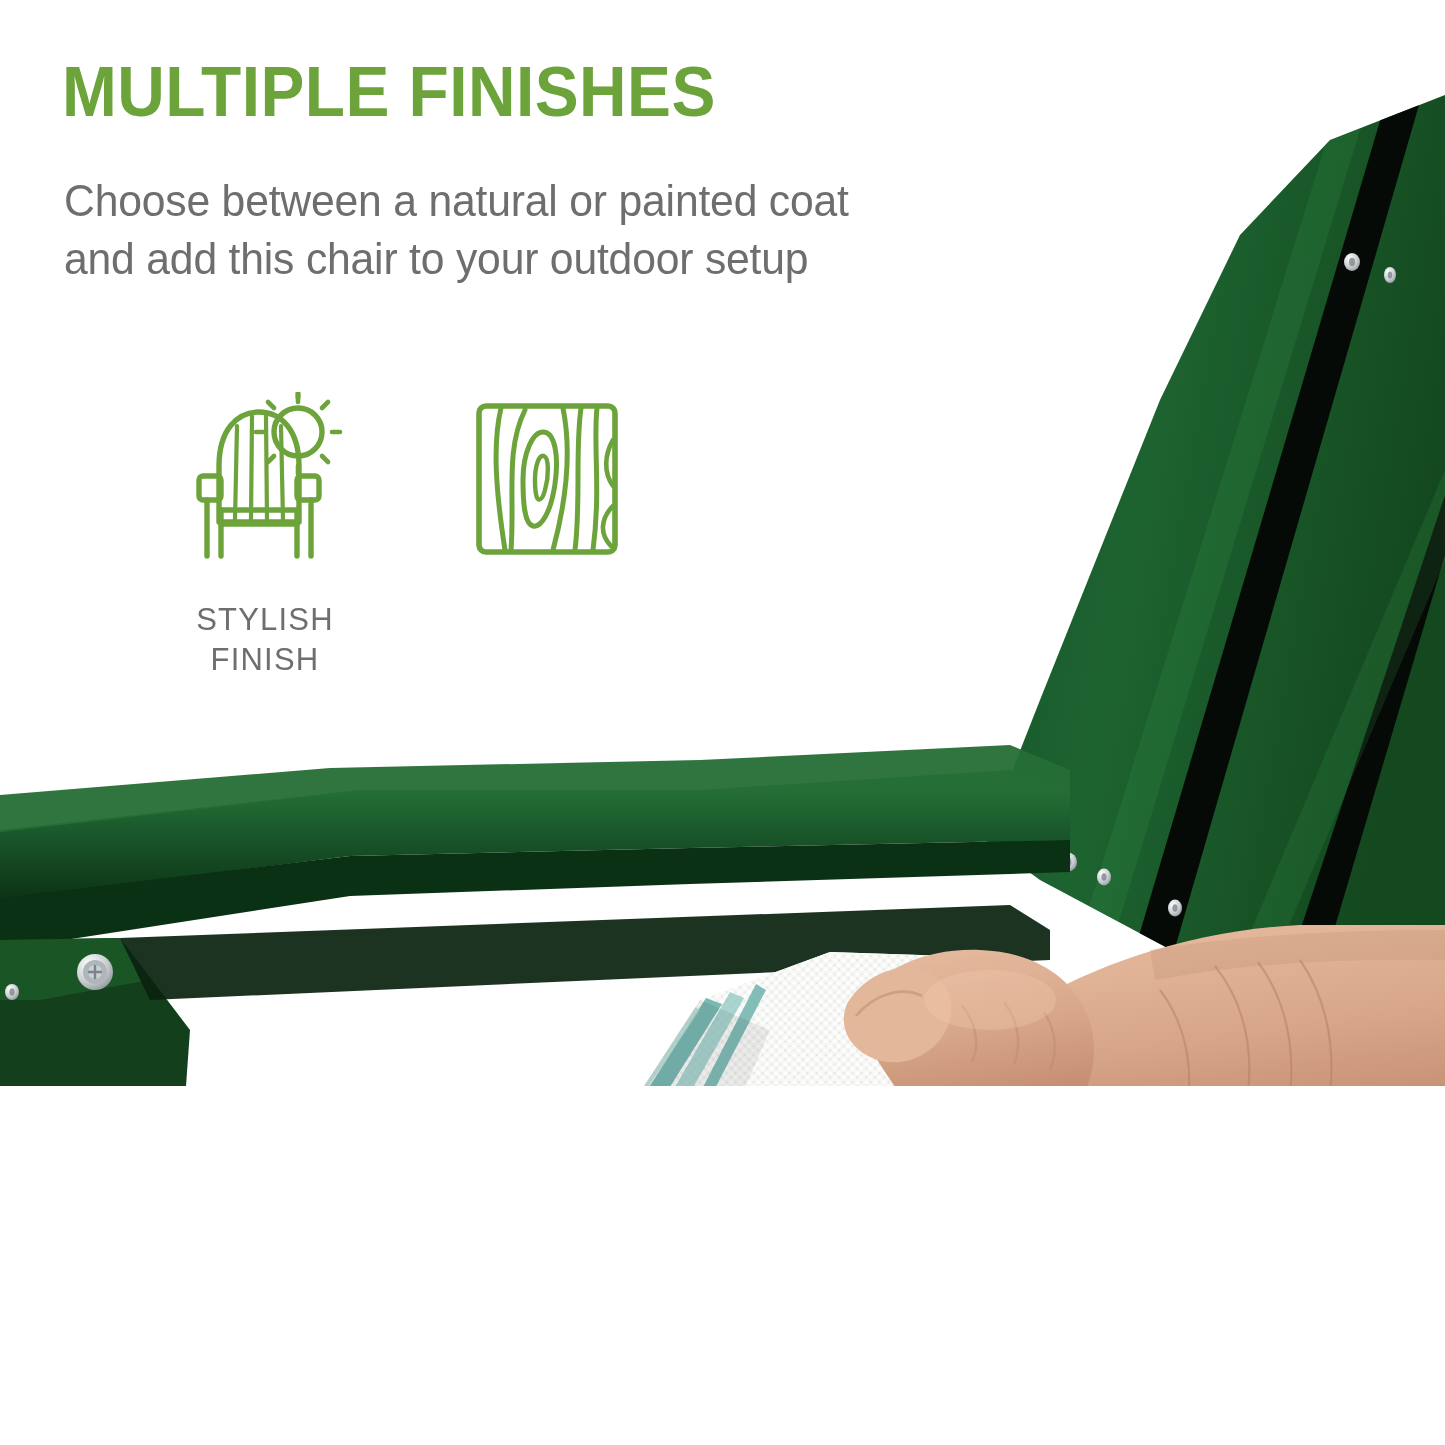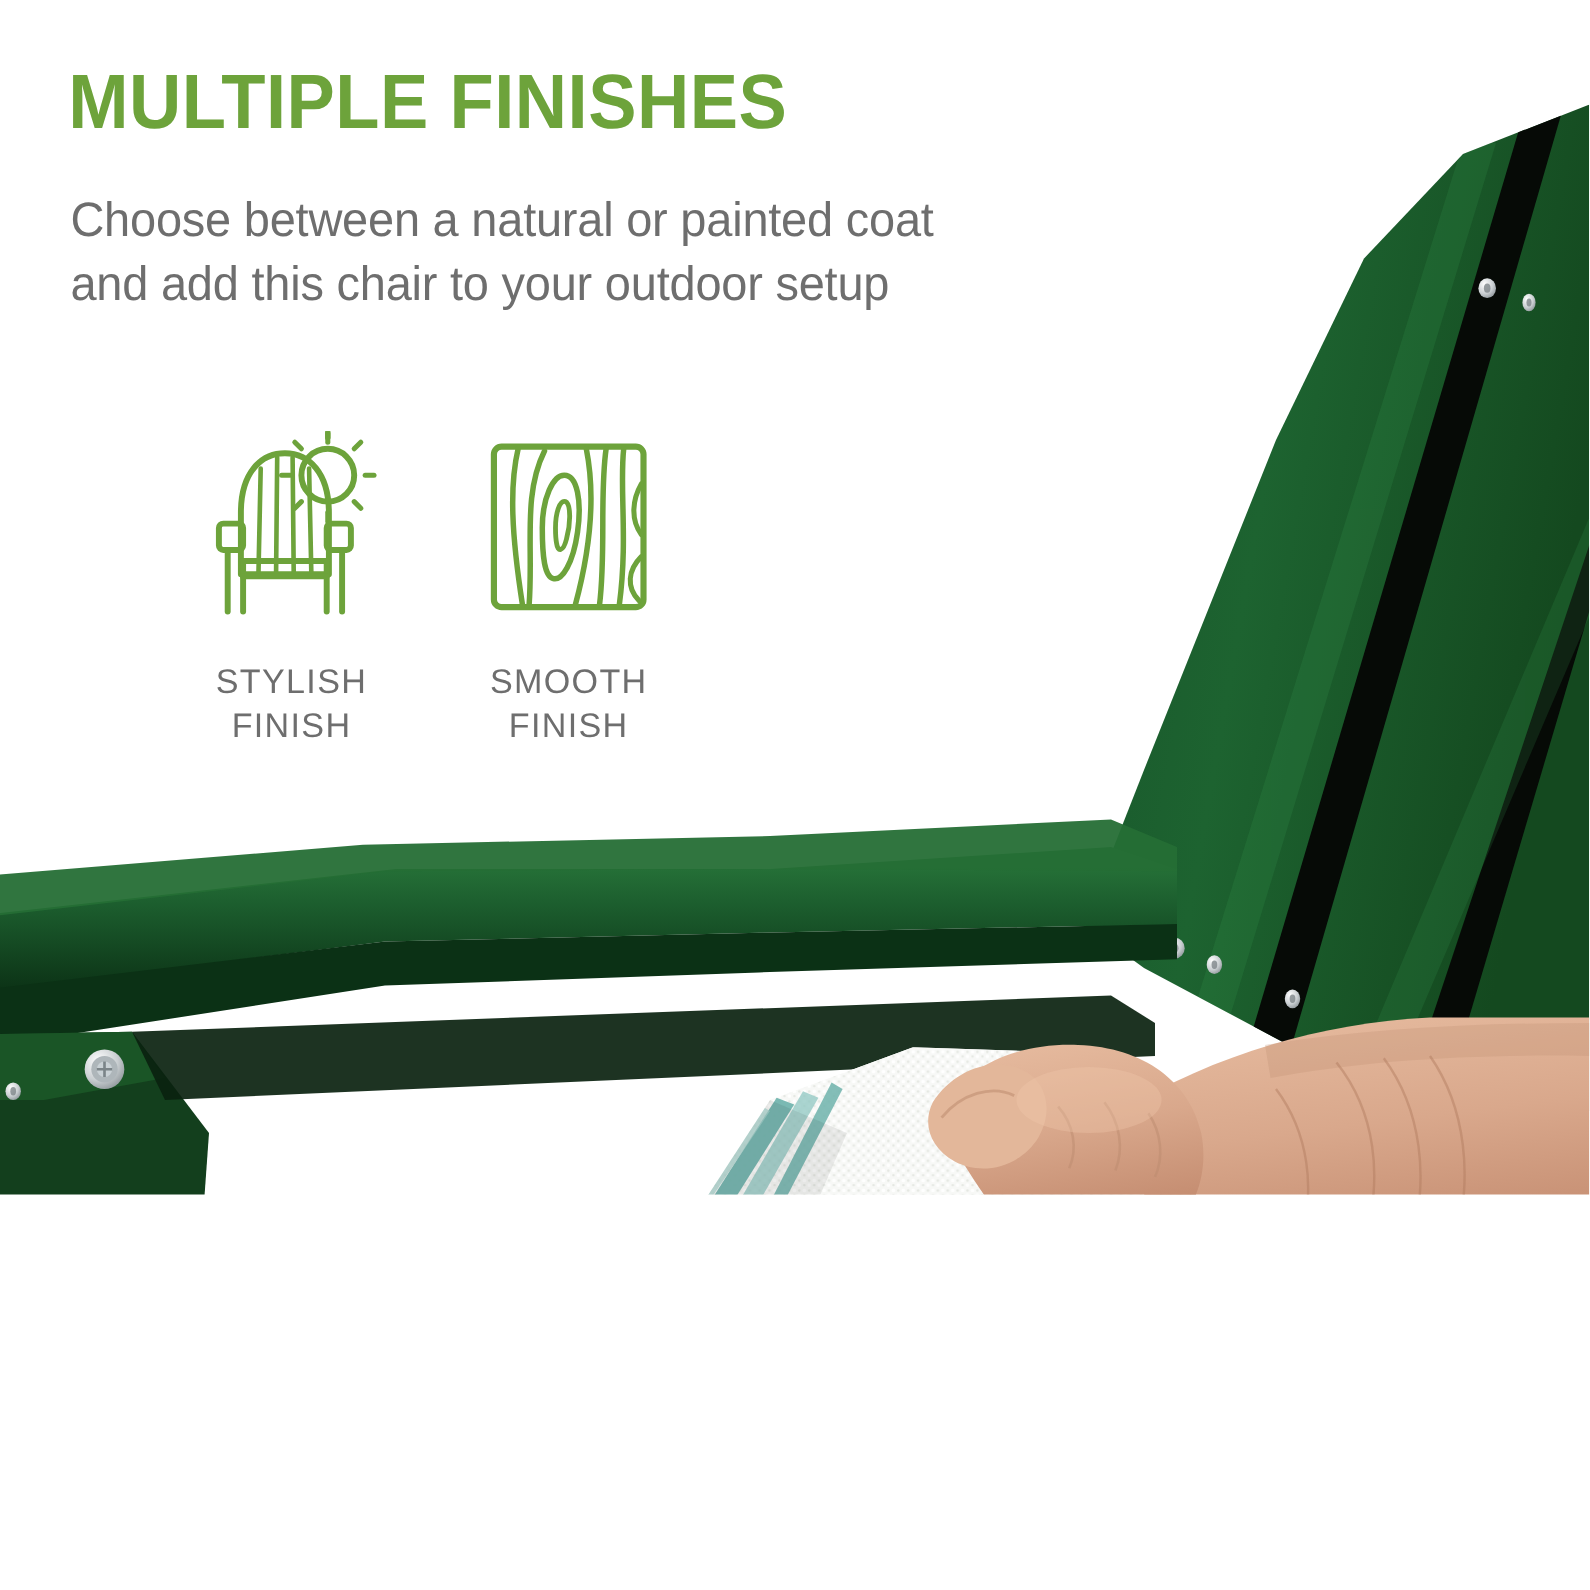--- a/index.html
+++ b/index.html
@@ -21,21 +21,21 @@
   }
   .subhead {
     position:absolute; left:64px; top:172px;
     font-size:44px; font-weight:400; color:#6E6E6E;
     line-height:1.32; letter-spacing:-0.2px;
     transform:scaleX(0.97); transform-origin:left top;
   }
   .subhead div { white-space:nowrap; }
 
   
-  .features { position:absolute; left:170px; top:378px; display:flex; gap:62px; }
+  .features { position:absolute; left:170px; top:378px; display:flex; gap:92px; }
   .feature { width:190px; display:flex; flex-direction:column; align-items:center; }
   .feature .glyph { height:200px; display:flex; align-items:center; justify-content:center; }
   .feature .flabel {
     margin-top:22px; text-align:center; color:#6E6E6E;
     font-size:31px; letter-spacing:1.2px; line-height:1.28; font-weight:400;
   }
   .feature .flabel span { display:block; }
 
   
   #photo { position:absolute; left:0; top:0; width:1445px; height:1445px; }
@@ -375,20 +375,16 @@
                    C80 118 70 134 62 132 C54 130 52 112 52 86 Z" stroke-width="5"></path>
           <path d="M64 86 C64 72 68 60 73 62 C78 64 78 82 74 96
                    C71 108 66 108 65 100 C64 95 64 90 64 86 Z" stroke-width="4.4"></path>
           <path d="M92 14 C100 54 96 104 82 156" stroke-width="5"></path>
           <path d="M110 14 C104 56 110 108 104 156" stroke-width="5"></path>
           <path d="M126 14 C122 50 130 96 122 156" stroke-width="5"></path>
           <path d="M142 46 C134 60 132 78 142 92" stroke-width="4.6"></path>
           <path d="M142 112 C130 124 128 140 140 152" stroke-width="4.6"></path>
         </svg>
       </div>
-      <div class="flabel">
-        <span>SMOOTH</span>
-        <span>FINISH</span>
-      </div>
     </div>
 
   </div>
 </div>
 
 </body></html>

